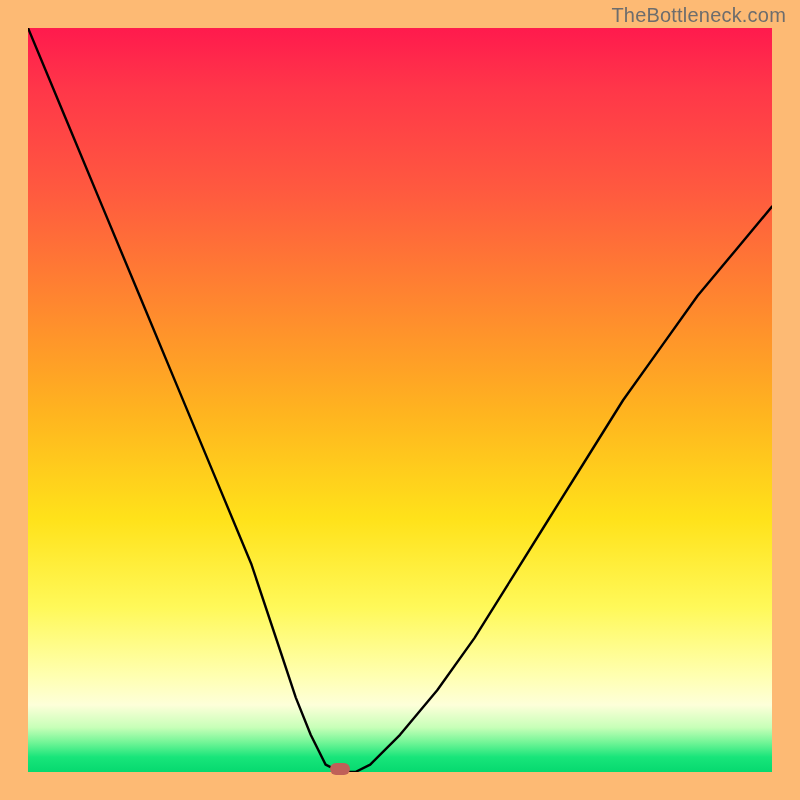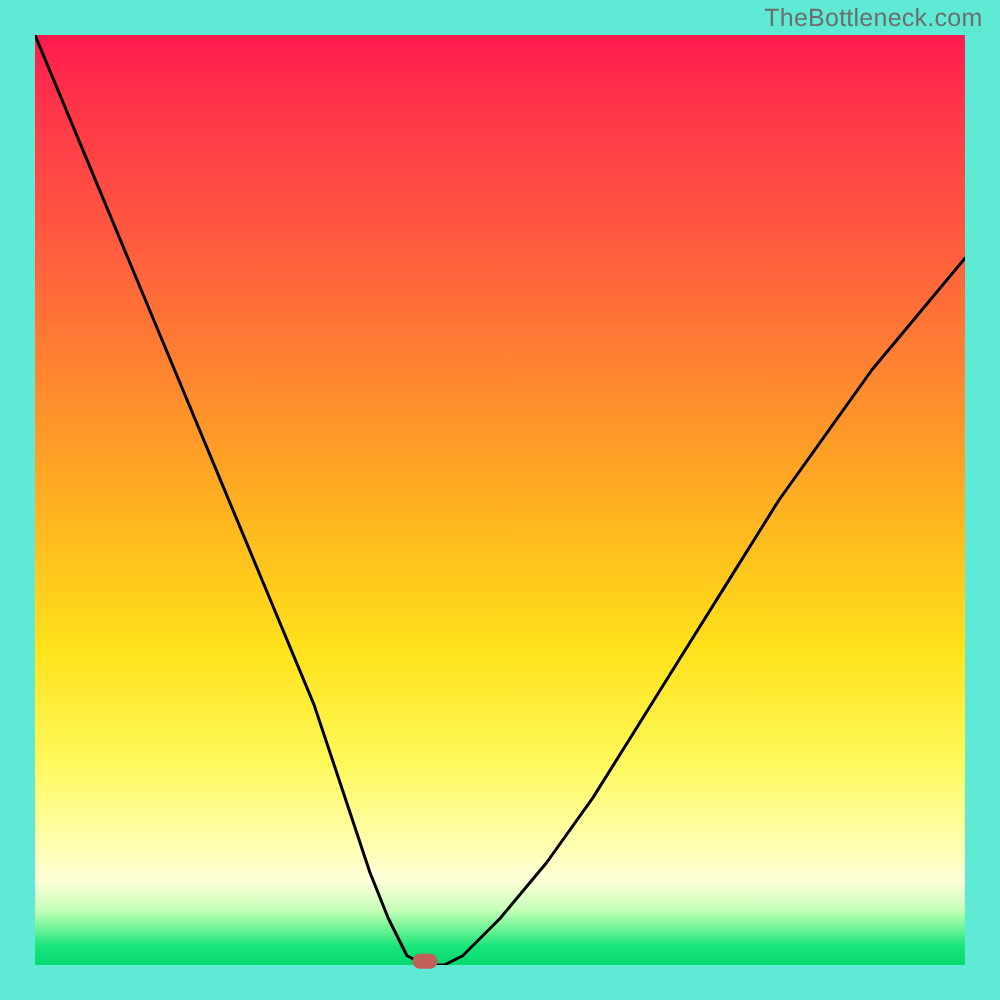--- a/index.html
+++ b/index.html
@@ -8,21 +8,21 @@
     width: 800px;
     height: 800px;
     overflow: hidden;
     background: #000;
     font-family: Arial, Helvetica, sans-serif;
   }
   .frame {
     position: relative;
     width: 800px;
     height: 800px;
-    background: #5eead4;
+    background: #fdba74;
   }
   .plot-area {
     position: absolute;
     left: 28px;
     top: 28px;
     width: 744px;
     height: 744px;
     
     background: linear-gradient(
       to bottom,

